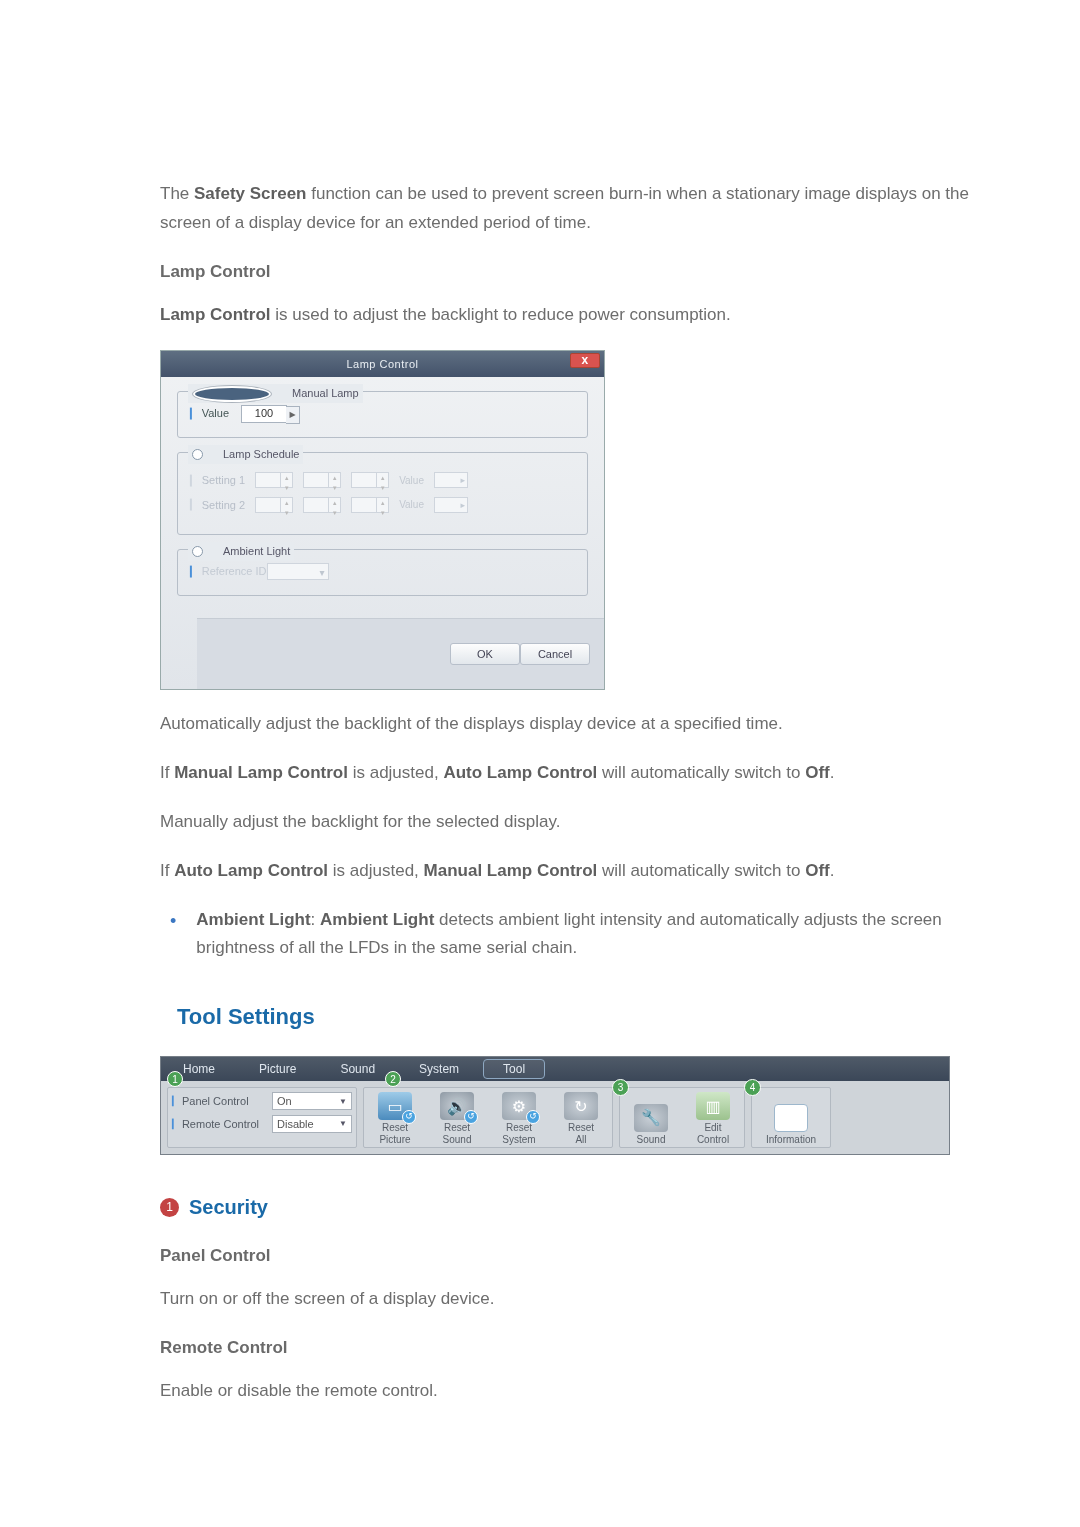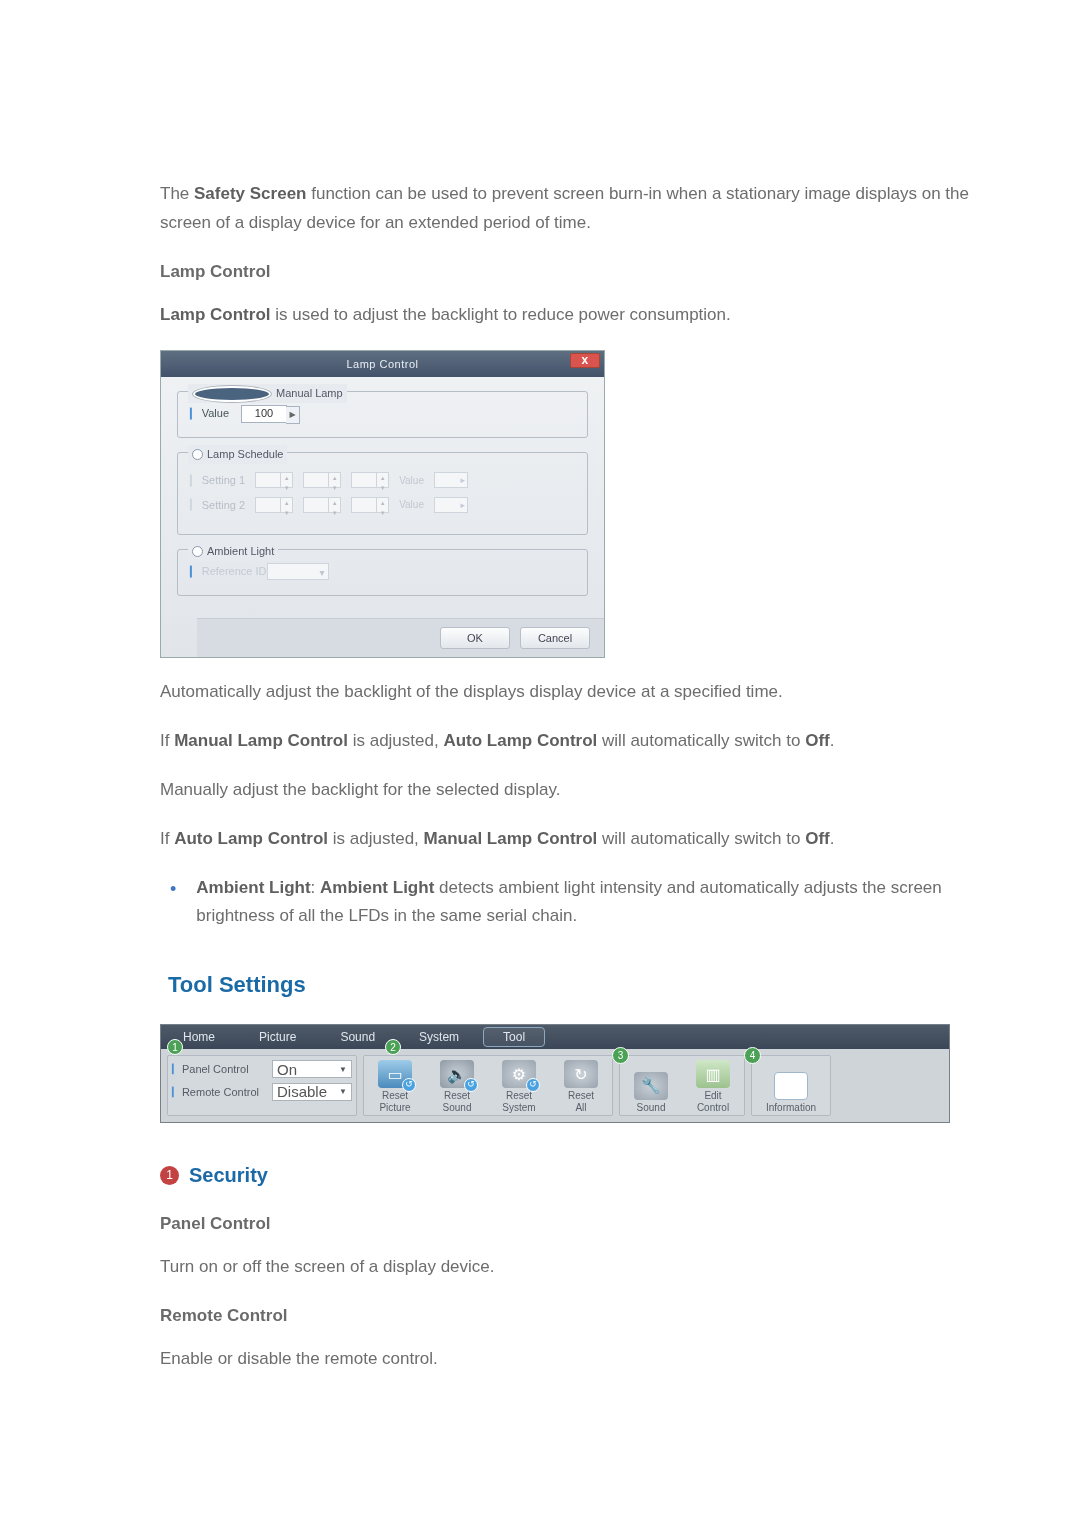--- a/index.html
+++ b/index.html
@@ -17,21 +17,21 @@
   .sub-heading {
     color: #6a6a6a;
     font-weight: bold;
     font-size: 17px;
     margin: 18px 0 14px 0;
   }
   .section-heading {
     color: #1a6aa8;
     font-weight: bold;
     font-size: 22px;
-    margin: 35px 0 20px 8px;
+    margin: 35px 0 20px 17px;
   }
   .numbered-heading {
     color: #1a6aa8;
     font-weight: bold;
     font-size: 20px;
     margin: 35px 0 14px 0;
     display: flex;
     align-items: center;
     gap: 10px;
   }
@@ -83,21 +83,21 @@
     padding: 12px 12px 14px 12px;
     margin-bottom: 14px;
     position: relative;
   }
   .fieldset .legend {
     position: absolute; top: -8px; left: 10px;
     background: #e7ebef;
     padding: 0 4px;
     font-size: 11px;
     color: #556;
-    display: flex; align-items: center; gap: 4px;
+    display: flex; align-items: center; gap: 20px;
   }
   .radio { width: 11px; height: 11px; border-radius: 50%; border: 1px solid #8899aa; background: #fff; display:inline-block; position:relative;}
   .radio.sel::after{content:"";position:absolute;inset:2px;border-radius:50%;background:#4a637f;}
   .manual-row { display:flex; align-items:center; gap:12px; }
   .pipe-label{ color:#455; font-size:11px; display:flex; gap:4px; align-items:center;}
   .pipe-label::before{content:"▎";color:#4a90d9;font-size:10px;}
   .spinner{
     width:46px;height:18px;border:1px solid #a9b3bf;background:#fff;color:#333;
     display:flex;align-items:center;justify-content:center;font-size:11px;position:relative;
   }
@@ -109,21 +109,21 @@
   .mini-spin .btns{width:12px;border-left:1px solid #cfd5dd;display:flex;flex-direction:column;}
   .mini-spin .btns span{flex:1;font-size:6px;color:#bbb;display:flex;align-items:center;justify-content:center;}
   .val-lbl{font-size:10px;color:#c3c9d1;}
   .val-box{width:34px;height:16px;border:1px solid #cfd5dd;background:#f4f6f8;position:relative;}
   .val-box::after{content:"▸";position:absolute;right:2px;top:0;font-size:9px;color:#c4ccd5;}
   .ambient-row{display:flex;align-items:center;color:#bcc4cd;}
   .dd{width:62px;height:17px;border:1px solid #cfd5dd;background:#f4f6f8;position:relative;}
   .dd::after{content:"▾";position:absolute;right:3px;top:0;font-size:10px;color:#bfc7d0;}
   .dialog-footer{
     background:#d7dce3;border-top:1px solid #c6ccd4;
-    display:flex;justify-content:flex-end;gap:10px;padding:8px 14px;margin-left:36px;
+    display:flex;justify-content:flex-end;padding:24px 14px;margin-left:36px;
   }
   .dlg-btn{
     width:70px;height:22px;border:1px solid #b7bfca;border-radius:3px;
     background:linear-gradient(#fdfdfd,#e2e7ec);font-size:11px;color:#445;
     display:flex;align-items:center;justify-content:center;
   }
 
   
   .ribbon{
     width:790px;border:1px solid #777f88;background:#cfd4d9;margin:8px 0 30px 0;
@@ -139,21 +139,21 @@
   .rtab .cnum{
     position:absolute;left:6px;bottom:-6px;width:16px;height:16px;border-radius:50%;
     background:#4ba155;color:#fff;font-size:10px;display:flex;align-items:center;justify-content:center;border:1px solid #fff;
   }
   .ribbon-body{display:flex;align-items:stretch;padding:6px 6px;gap:6px;}
   .rgroup{border:1px solid #b2b9c1;background:#d4d9de;border-radius:2px;display:flex;}
   .sec-controls{flex-direction:column;padding:2px 4px;min-width:190px;}
   .ctrl-row{display:flex;align-items:center;justify-content:space-between;gap:6px;padding:2px 0;}
   .ctrl-row .lbl{display:flex;align-items:center;gap:3px;font-size:11px;color:#545b64;}
   .ctrl-row .lbl::before{content:"▎";color:#4a90d9;font-size:9px;}
-  .sel{width:80px;height:18px;border:1px solid #aab2bb;background:#fff;font-size:15px;color:#555;display:flex;align-items:center;justify-content:space-between;padding:0 4px;}
+  .sel{width:80px;height:18px;border:1px solid #aab2bb;background:#fff;font-size:11px;color:#555;display:flex;align-items:center;justify-content:space-between;padding:0 4px;}
   .sel::after{content:"▼";font-size:8px;color:#556;}
   .ricon{
     width:62px;display:flex;flex-direction:column;align-items:center;justify-content:flex-end;
     padding:4px 2px 2px 2px;gap:2px;
   }
   .ricon .glyph{
     width:34px;height:28px;border-radius:4px;position:relative;
     display:flex;align-items:center;justify-content:center;font-size:16px;color:#fff;
   }
   .g-picture{background:linear-gradient(#9ecbe8,#4b8bbd);}

